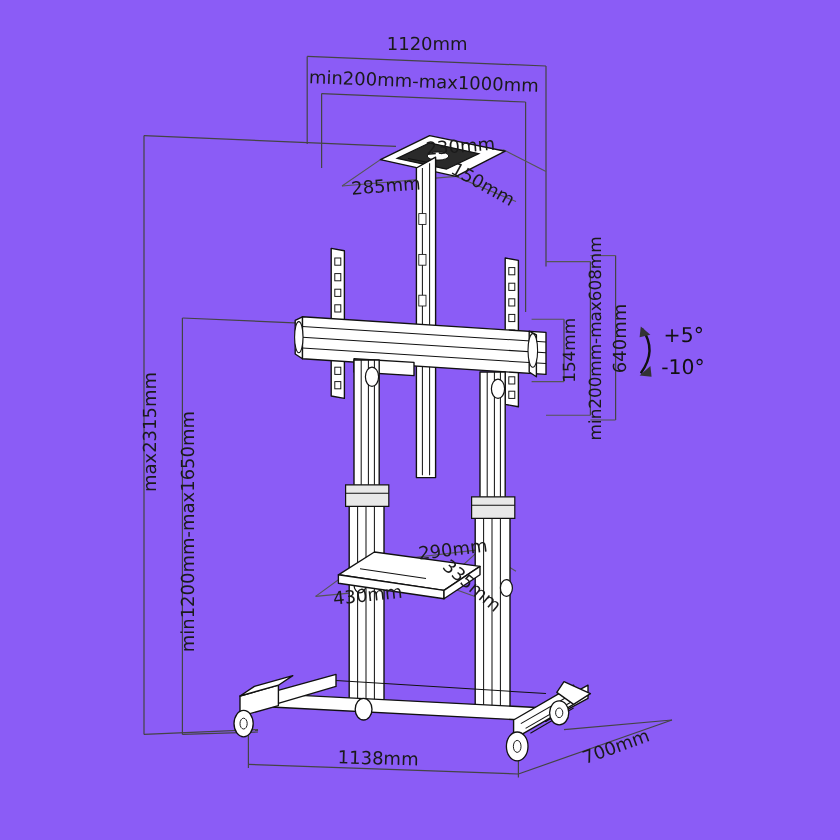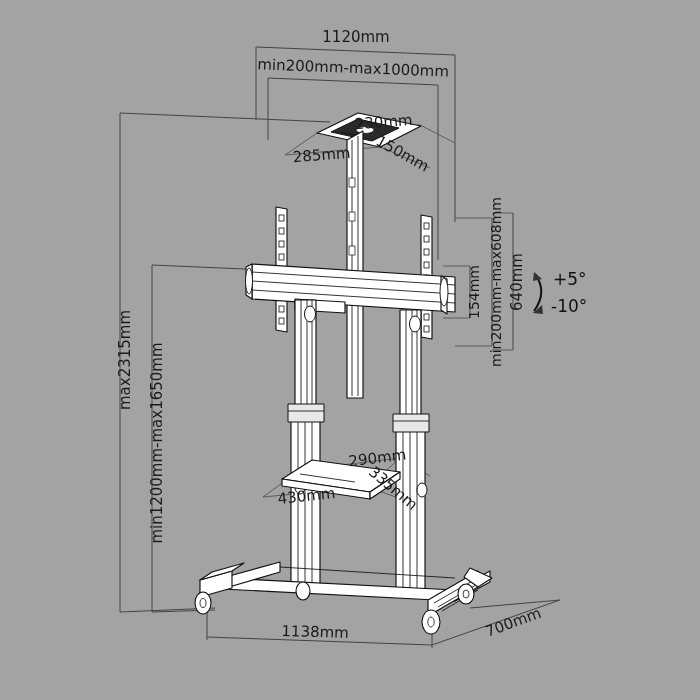--- a/index.html
+++ b/index.html
@@ -4,21 +4,21 @@
 <style>
   html, body {
     margin: 0;
     padding: 0;
     background: #ffffff;
   }
   #page {
     position: relative;
     width: 700px;
     height: 700px;
-    background: #a3a3a3;
+    background: #8b5cf6;
     font-family: "DejaVu Sans", sans-serif;
     overflow: hidden;
   }
   svg { display: block; }
   .dimtext {
     font-family: "DejaVu Sans", sans-serif;
     font-size: 15px;
     fill: #1a1a1a;
   }
   .dimtext-sm {

